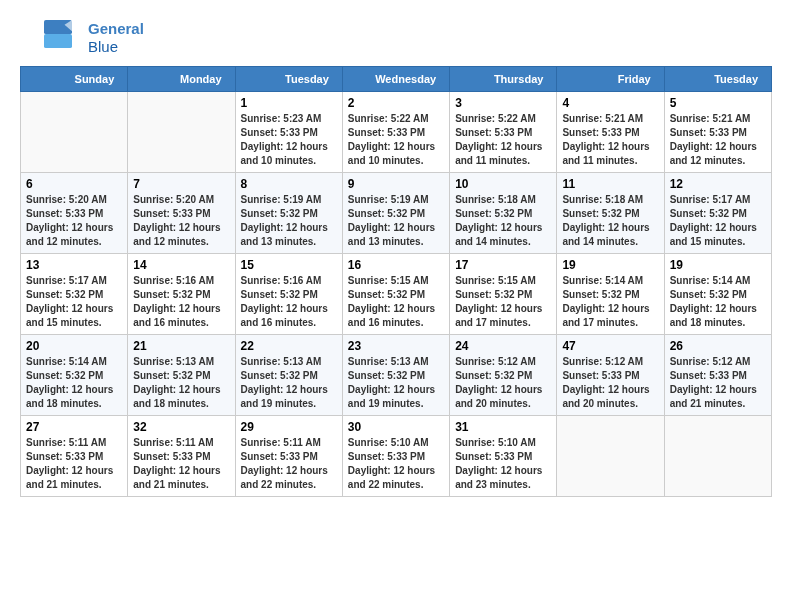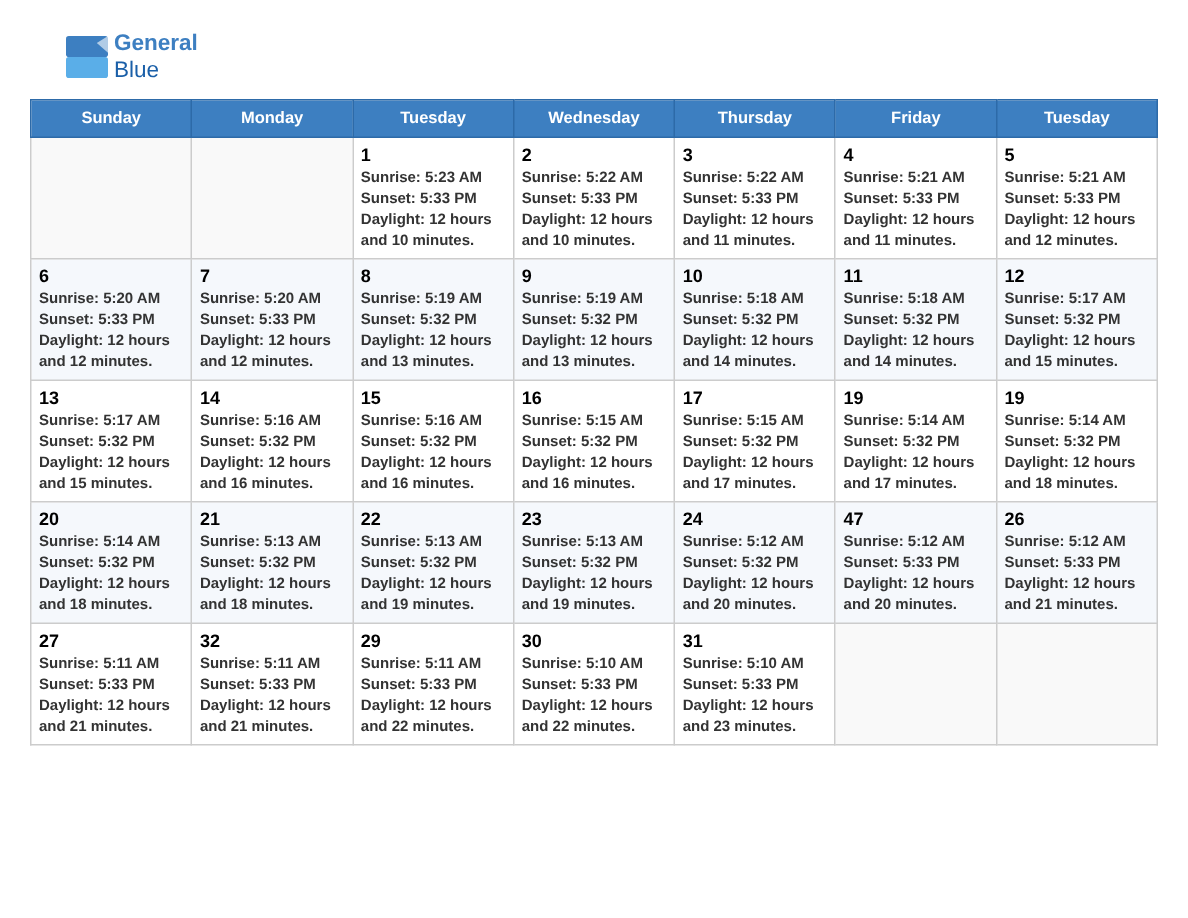--- a/index.html
+++ b/index.html
@@ -11,22 +11,21 @@
       padding: 20px;
     }
     .header {
       display: flex;
       justify-content: space-between;
       align-items: flex-start;
       margin-bottom: 10px;
     }
     .logo {
       display: flex;
-      align-items: center;
-      gap: 4px;
+      gap: 16px;
       padding-left: 24px;
     }
     .logo-icon {
       width: 28px;
       height: 28px;
     }
     .title-section {
       text-align: right;
     }
     .month-title {
@@ -39,22 +38,22 @@
       color: #555;
     }
     .calendar {
       width: 100%;
       border-collapse: collapse;
       font-size: 11px;
     }
     .calendar th {
       background: #3d7fc1;
       color: #fff;
-      padding: 6px 0;
-      text-align: center;
+      padding: 6px 13px;
+      text-align: right;
       font-weight: bold;
       border: 1px solid #2d6aa8;
     }
     .calendar td {
       border: 1px solid #ccc;
       padding: 4px 5px;
       vertical-align: top;
       width: calc(100% / 7);
       min-height: 70px;
       background: #fff;

